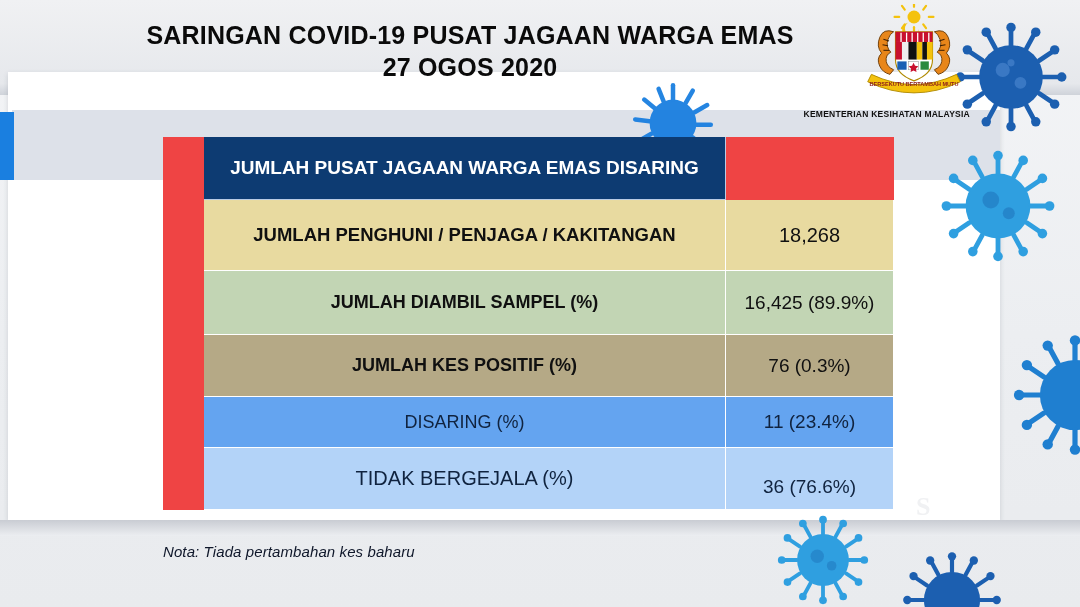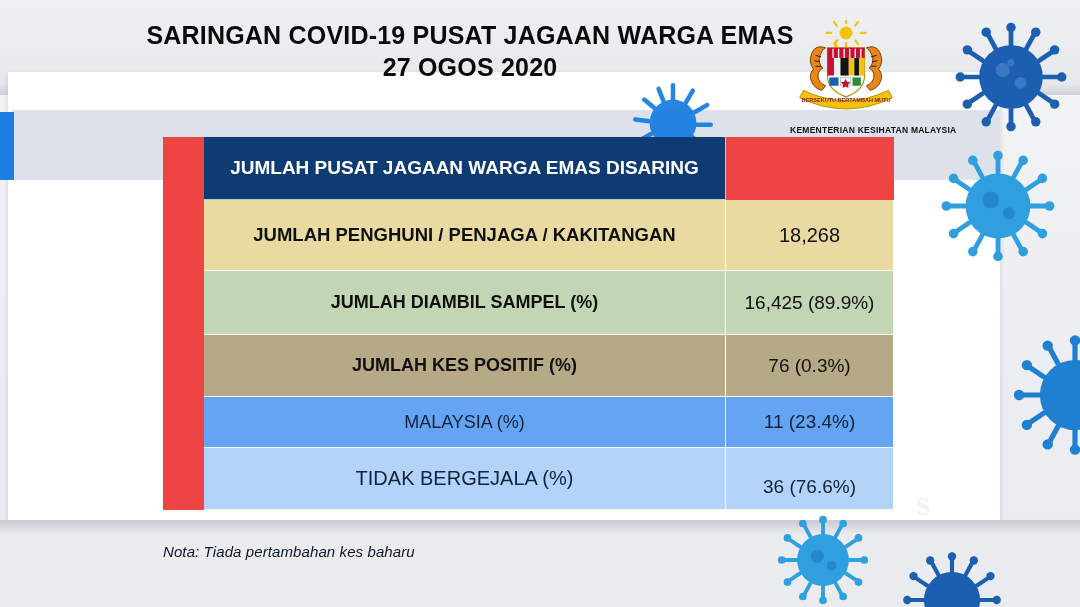--- a/index.html
+++ b/index.html
@@ -58,21 +58,21 @@
   .title-line1{
     font-size:25px; font-weight:bold; color:#0a0a0a;
     letter-spacing:.2px; line-height:1.22; white-space:nowrap;text-align:center;
   }
   .title-line2{
     font-size:25px; font-weight:bold; color:#0a0a0a;
     letter-spacing:.2px; line-height:1.28;
   }
 
   .crest-wrap{
-    position:absolute; left:790px; top:20px; width:180px; text-align:left;
+    position:absolute; left:790px; top:4px; width:180px; text-align:right;
   }
   .crest-caption{
     margin-top:1px; font-size:8.5px; font-weight:bold; color:#101010;
     letter-spacing:.25px;
   }
 
   
   .table{
     position:absolute; left:163px; top:137px;
     width:731px; height:373px;
@@ -461,21 +461,21 @@
     <div class="cell-label">
       <span>JUMLAH KES POSITIF (%)</span>
     </div>
     <div class="cell-value">
       <span>76 (0.3%)</span>
     </div>
   </div>
 
   <div class="row r4">
     <div class="cell-label">
-      <span>MALAYSIA (%)</span>
+      <span>DISARING (%)</span>
     </div>
     <div class="cell-value">
       <span>11 (23.4%)</span>
     </div>
   </div>
 
   <div class="row r5">
     <div class="cell-label">
       <span>TIDAK BERGEJALA (%)</span>
     </div>

